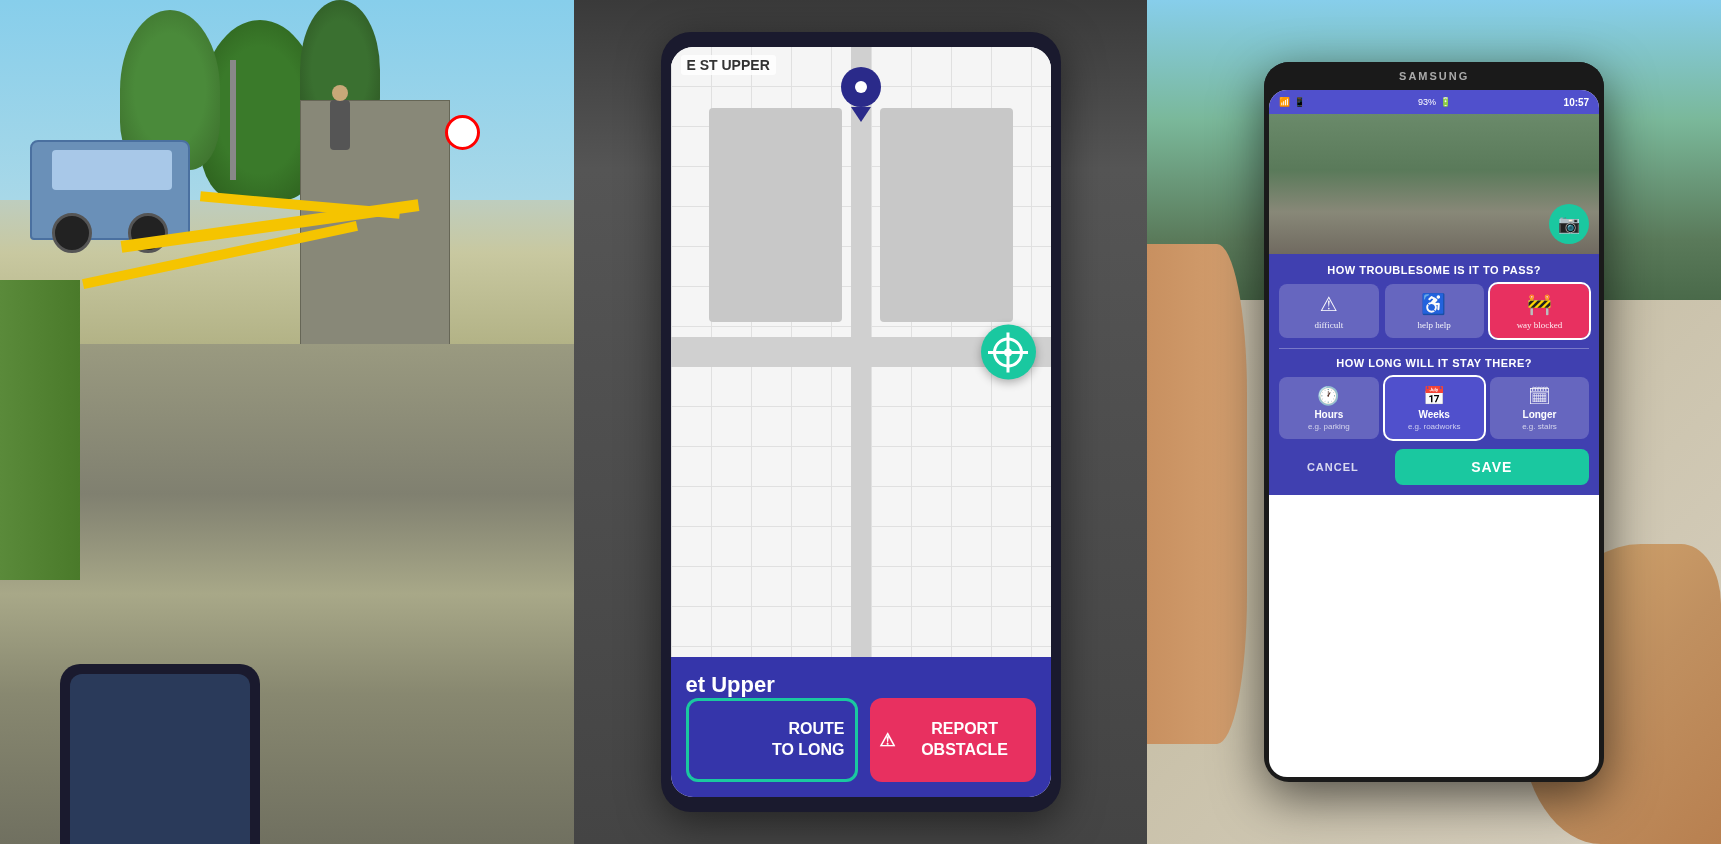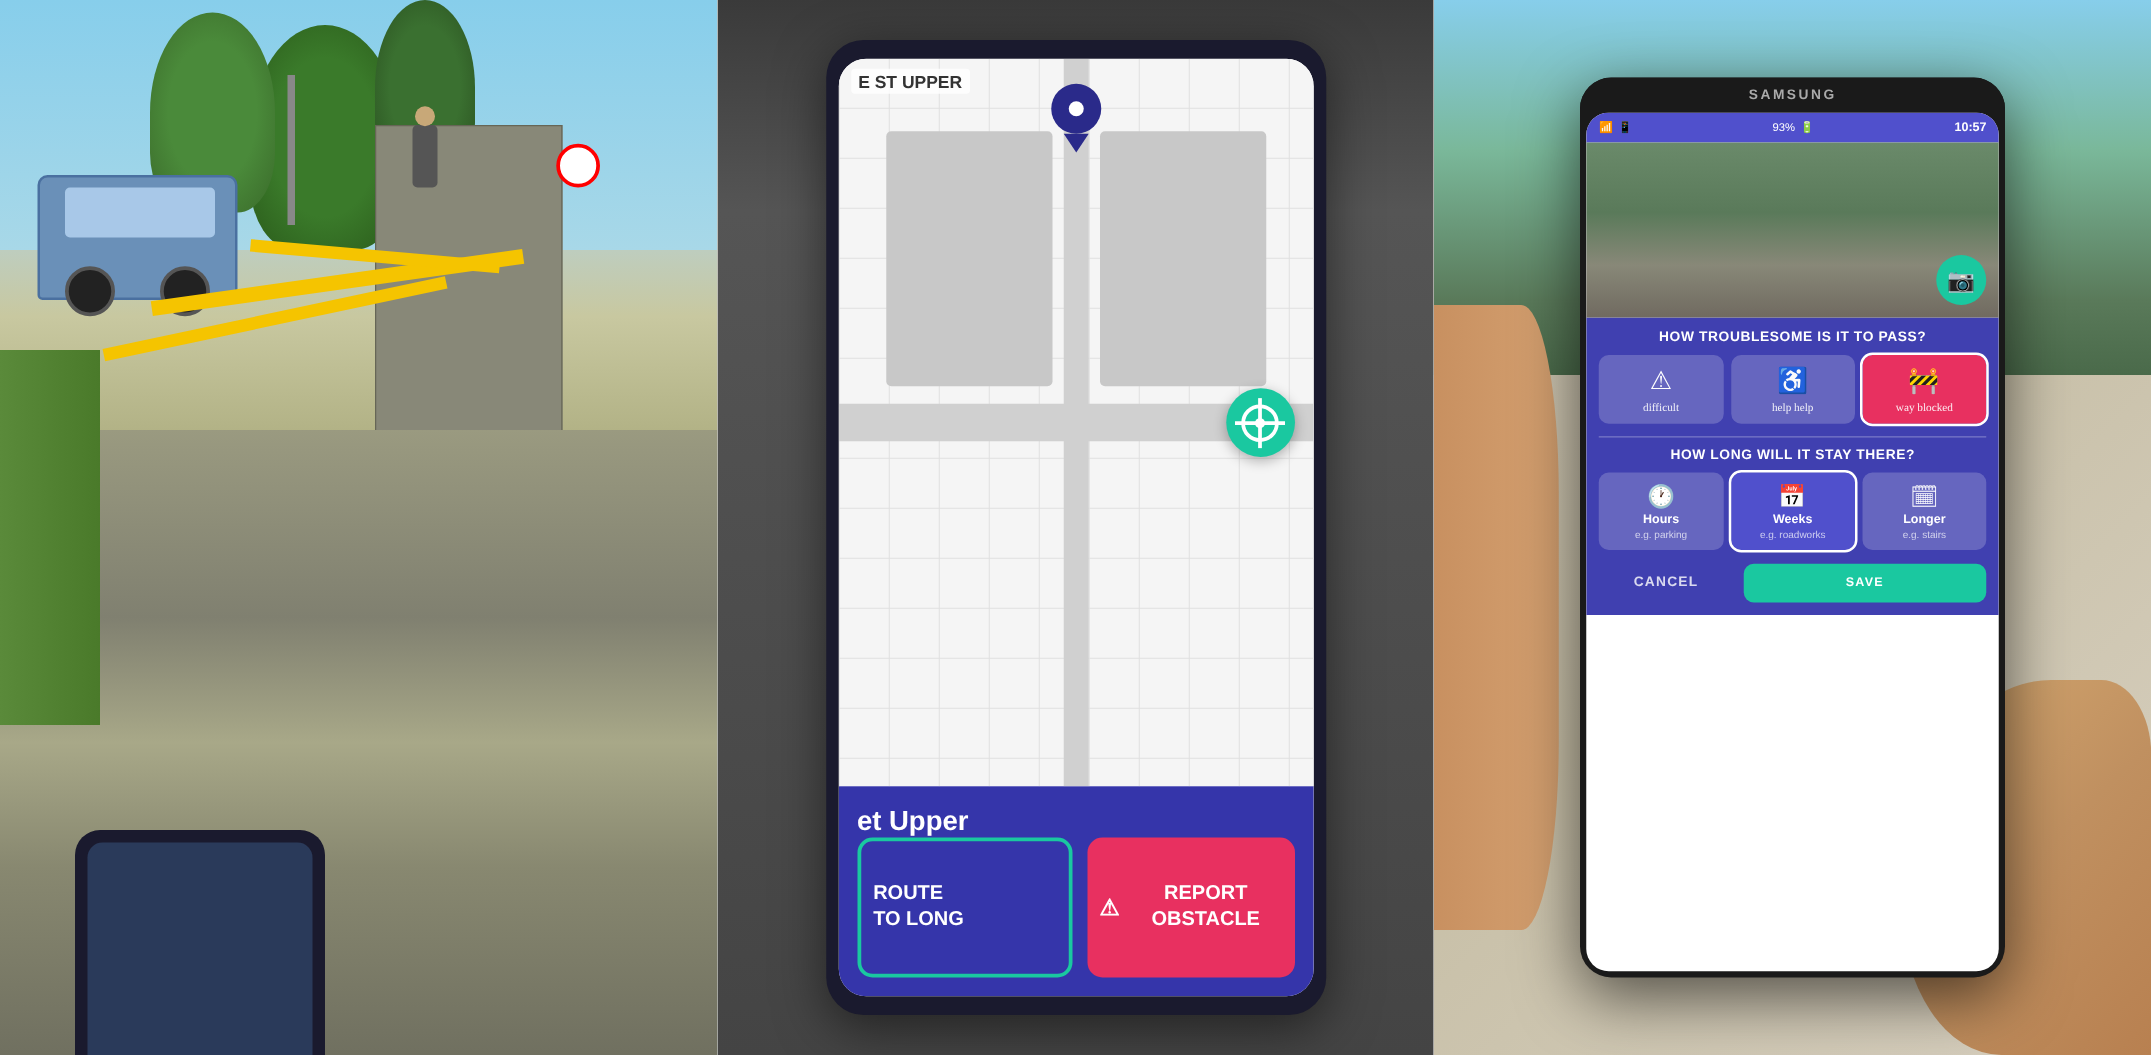--- a/index.html
+++ b/index.html
@@ -368,28 +368,28 @@
       font-weight: bold;
     }
 
     .action-buttons {
       display: flex;
       gap: 12px;
     }
 
     .btn-route {
       flex: 1;
-      padding: 32px 10px;
+      padding: 18px 10px;
       background: transparent;
       border: 3px solid #1ac8a0;
       border-radius: 12px;
       color: white;
       font-size: 16px;
       font-weight: bold;
-      text-align: left;
+      text-align: right;
       line-height: 1.3;
       cursor: pointer;
     }
 
     .btn-report {
       flex: 1;
       padding: 18px 10px;
       background: #e83060;
       border: none;
       border-radius: 12px;
@@ -628,21 +628,21 @@
       letter-spacing: 1px;
     }
 
     .btn-save {
       flex: 2;
       padding: 10px;
       background: #1ac8a0;
       border: none;
       border-radius: 8px;
       color: white;
-      font-size: 10px;
+      font-size: 14px;
       font-weight: bold;
       text-align: center;
       cursor: pointer;
       letter-spacing: 1px;
     }
 
     
     .hand-bottom {
       position: absolute;
       bottom: 0; right: 0;

